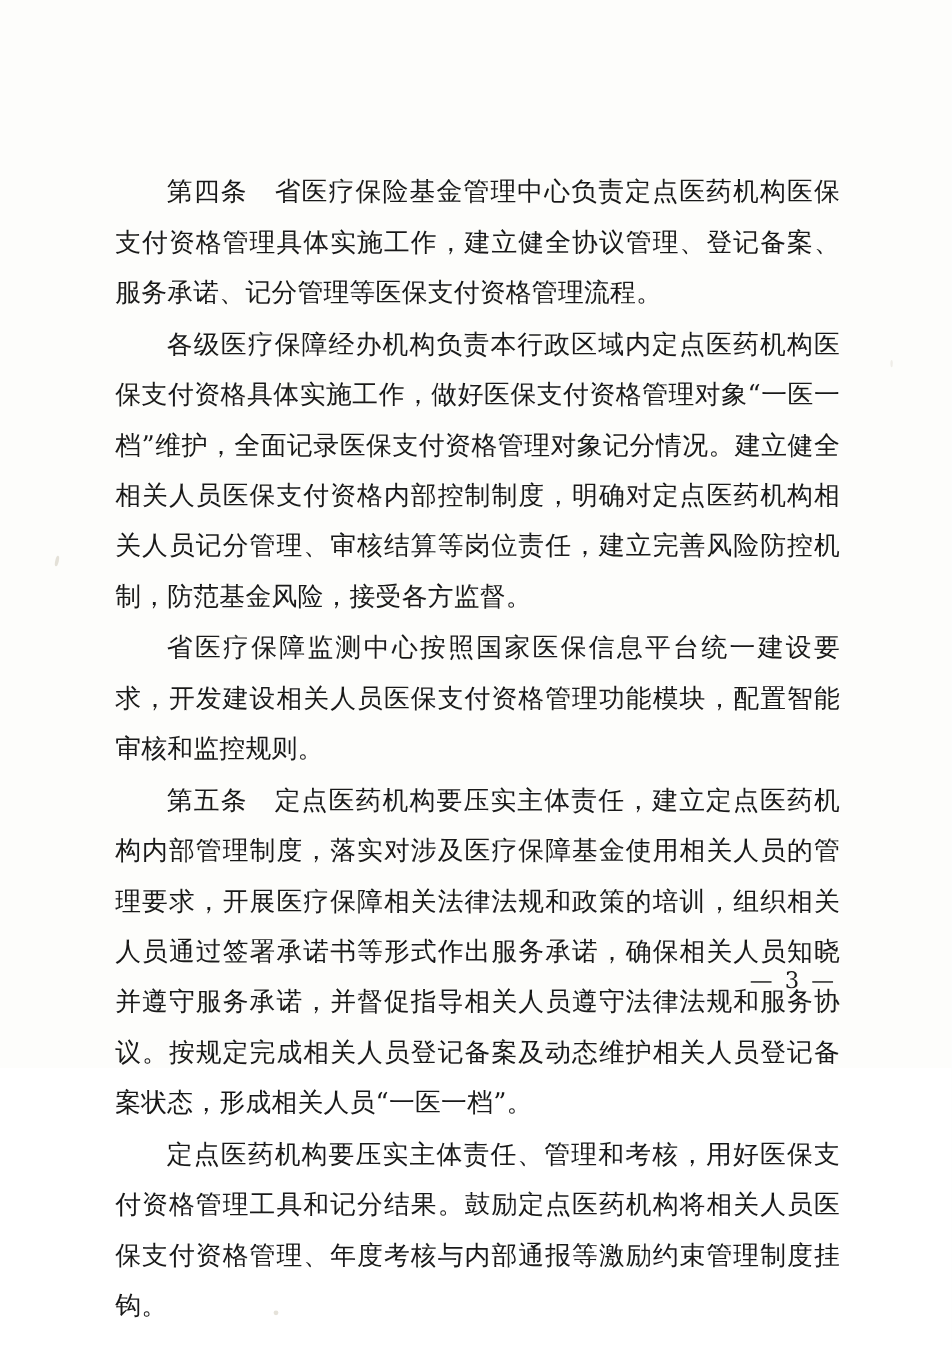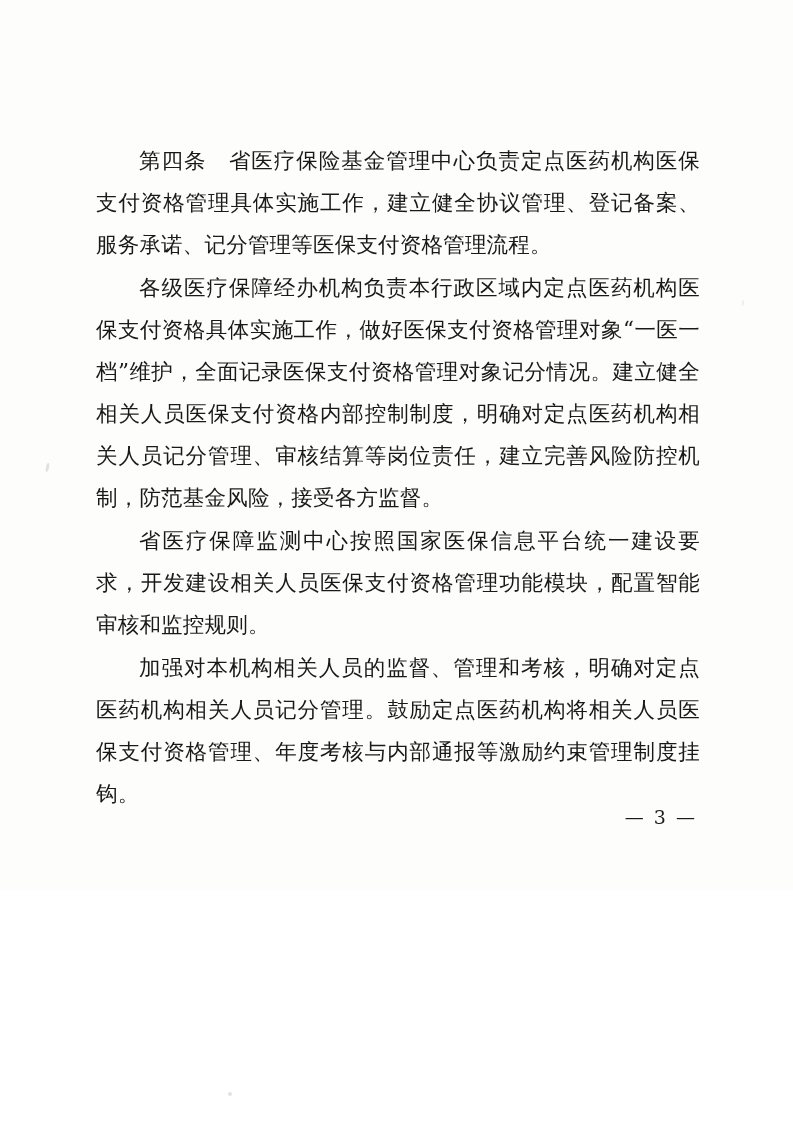--- a/index.html
+++ b/index.html
@@ -63,18 +63,19 @@
 <div class="page">
 
   <div class="speck s1"></div>
   <div class="speck s2"></div>
   <div class="speck s3"></div>
 
   <div class="content">
     <p class="para">第四条　省医疗保险基金管理中心负责定点医药机构医保支付资格管理具体实施工作，建立健全协议管理、登记备案、服务承诺、记分管理等医保支付资格管理流程。</p>
     <p class="para">各级医疗保障经办机构负责本行政区域内定点医药机构医保支付资格具体实施工作，做好医保支付资格管理对象“一医一档”维护，全面记录医保支付资格管理对象记分情况。建立健全相关人员医保支付资格内部控制制度，明确对定点医药机构相关人员记分管理、审核结算等岗位责任，建立完善风险防控机制，防范基金风险，接受各方监督。</p>
     <p class="para">省医疗保障监测中心按照国家医保信息平台统一建设要求，开发建设相关人员医保支付资格管理功能模块，配置智能审核和监控规则。</p>
-    <p class="para">加强对本机构相关人员的监督、管理和考核，明确对定点医药机构相关人员记分管理。鼓励定点医药机构将相关人员医保支付资格管理、年度考核与内部通报等激励约束管理制度挂钩。</p>
+    <p class="para">第五条　定点医药机构要压实主体责任，建立定点医药机构内部管理制度，落实对涉及医疗保障基金使用相关人员的管理要求，开展医疗保障相关法律法规和政策的培训，组织相关人员通过签署承诺书等形式作出服务承诺，确保相关人员知晓并遵守服务承诺，并督促指导相关人员遵守法律法规和服务协议。按规定完成相关人员登记备案及动态维护相关人员登记备案状态，形成相关人员“一医一档”。</p>
+    <p class="para">定点医药机构要压实主体责任、管理和考核，用好医保支付资格管理工具和记分结果。鼓励定点医药机构将相关人员医保支付资格管理、年度考核与内部通报等激励约束管理制度挂钩。</p>
   </div>
 
   <div class="footer">— 3 —</div>
 
 </div>
 
 </body></html>

